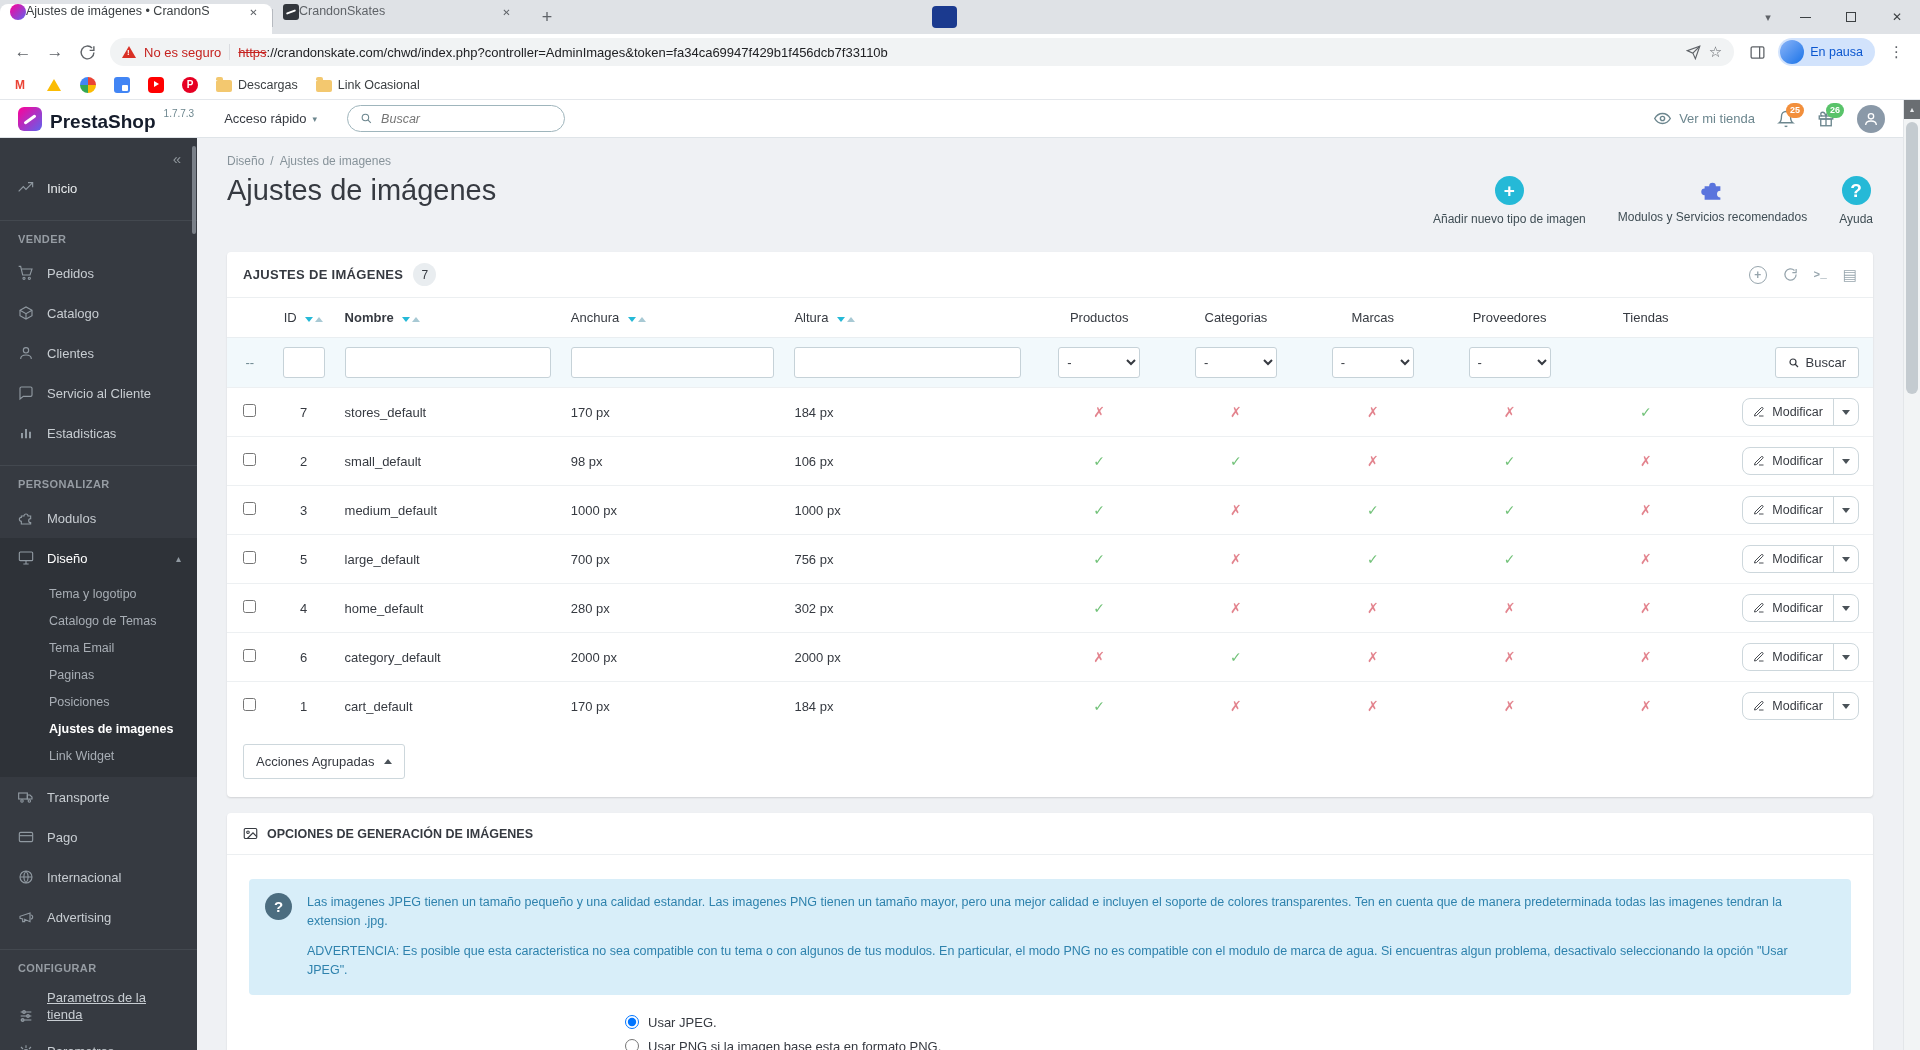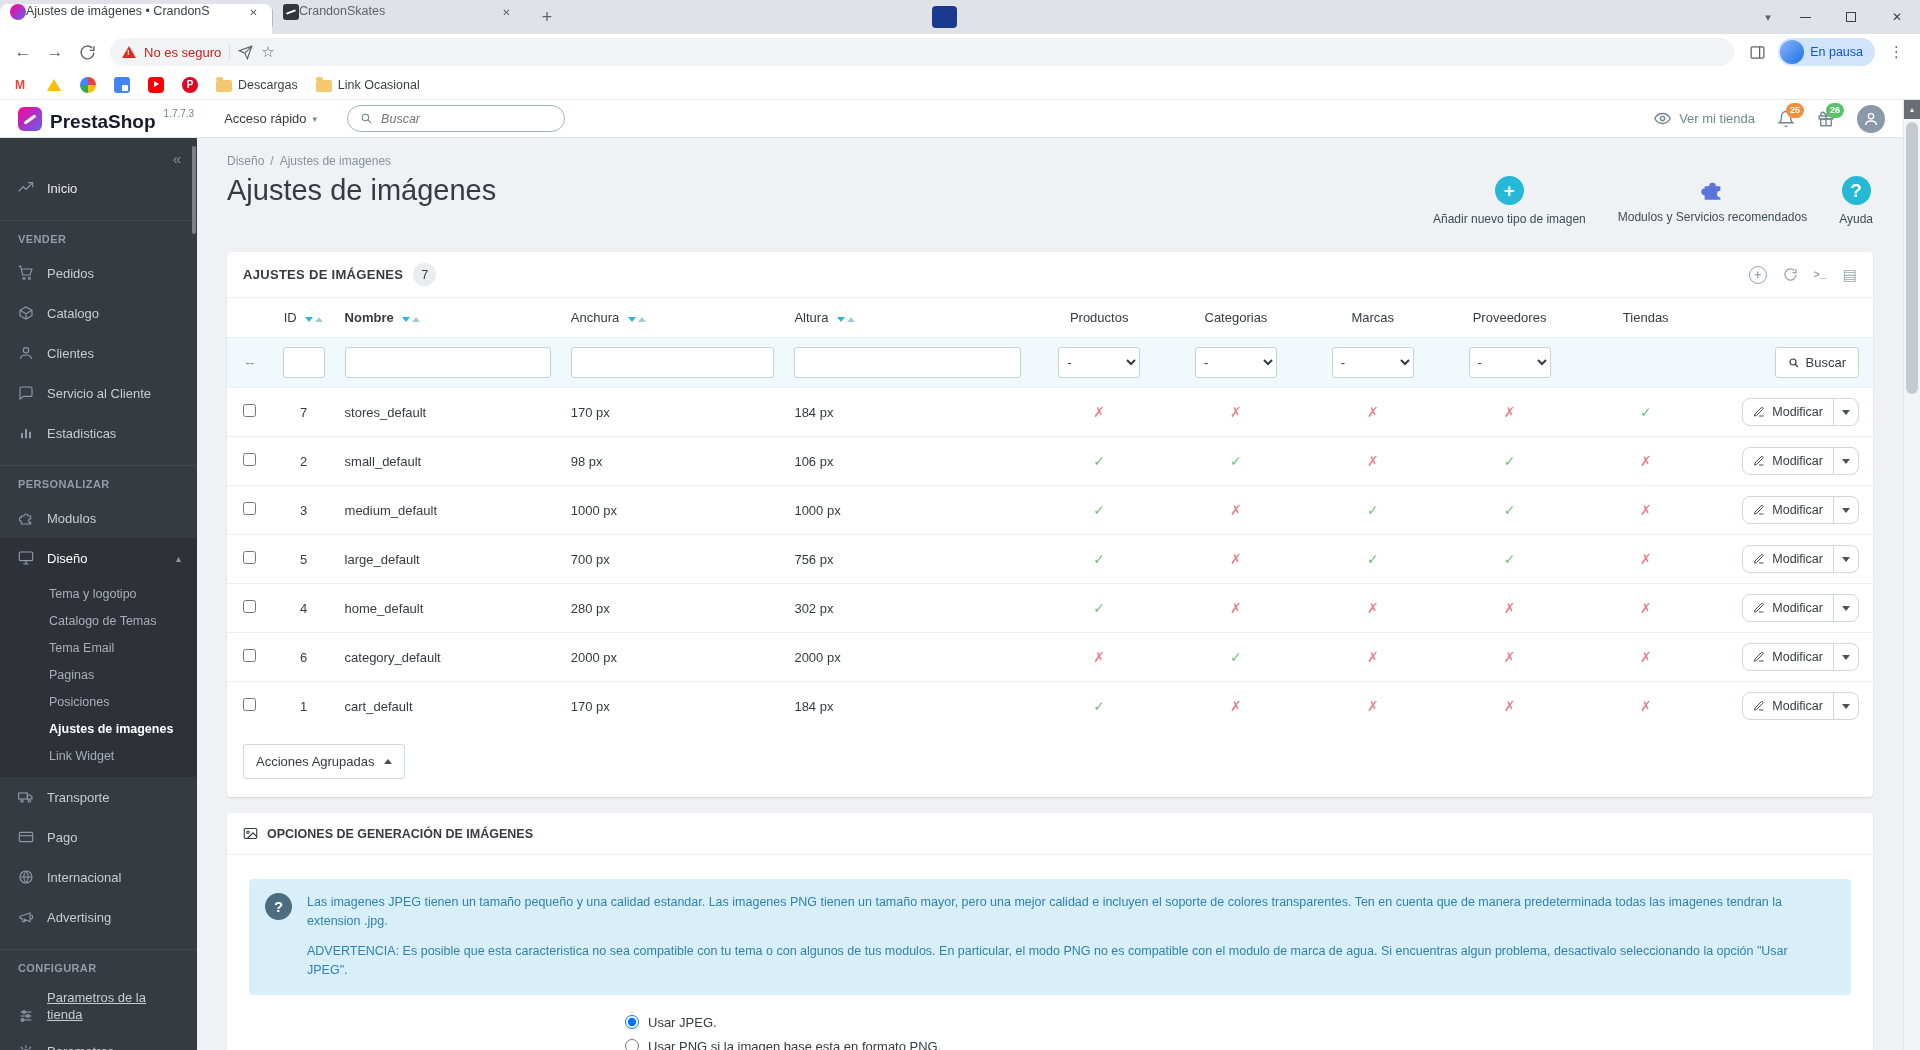--- a/index.html
+++ b/index.html
@@ -215,20 +215,21 @@
         <path d="M21 12a9 9 0 1 1-2.6-6.4"></path>
         <polyline points="21 3 21 9 15 9"></polyline>
       </svg>
   </span>
   <div class="omnibox">
     <span class="warn-tri">
         <i>!</i>
       </span>
     <span class="not-secure">No es seguro</span>
     <span class="omni-divider"></span>
+    <span class="url"><span class="scheme">https</span><span>://crandonskate.com/chwd/index.php?controller=AdminImages&amp;token=fa34ca69947f429b1f456dcb7f33110b</span></span>
     <span class="omni-ic">
       <svg viewBox="0 0 24 24">
           <path d="M22 2 11 13"></path>
           <path d="M22 2 15 22l-4-9-9-4z"></path>
         </svg>
     </span>
     <span class="star">☆</span>
   </div>
   <span class="nav-btn sidepanel-btn">
     <svg viewBox="0 0 24 24">

